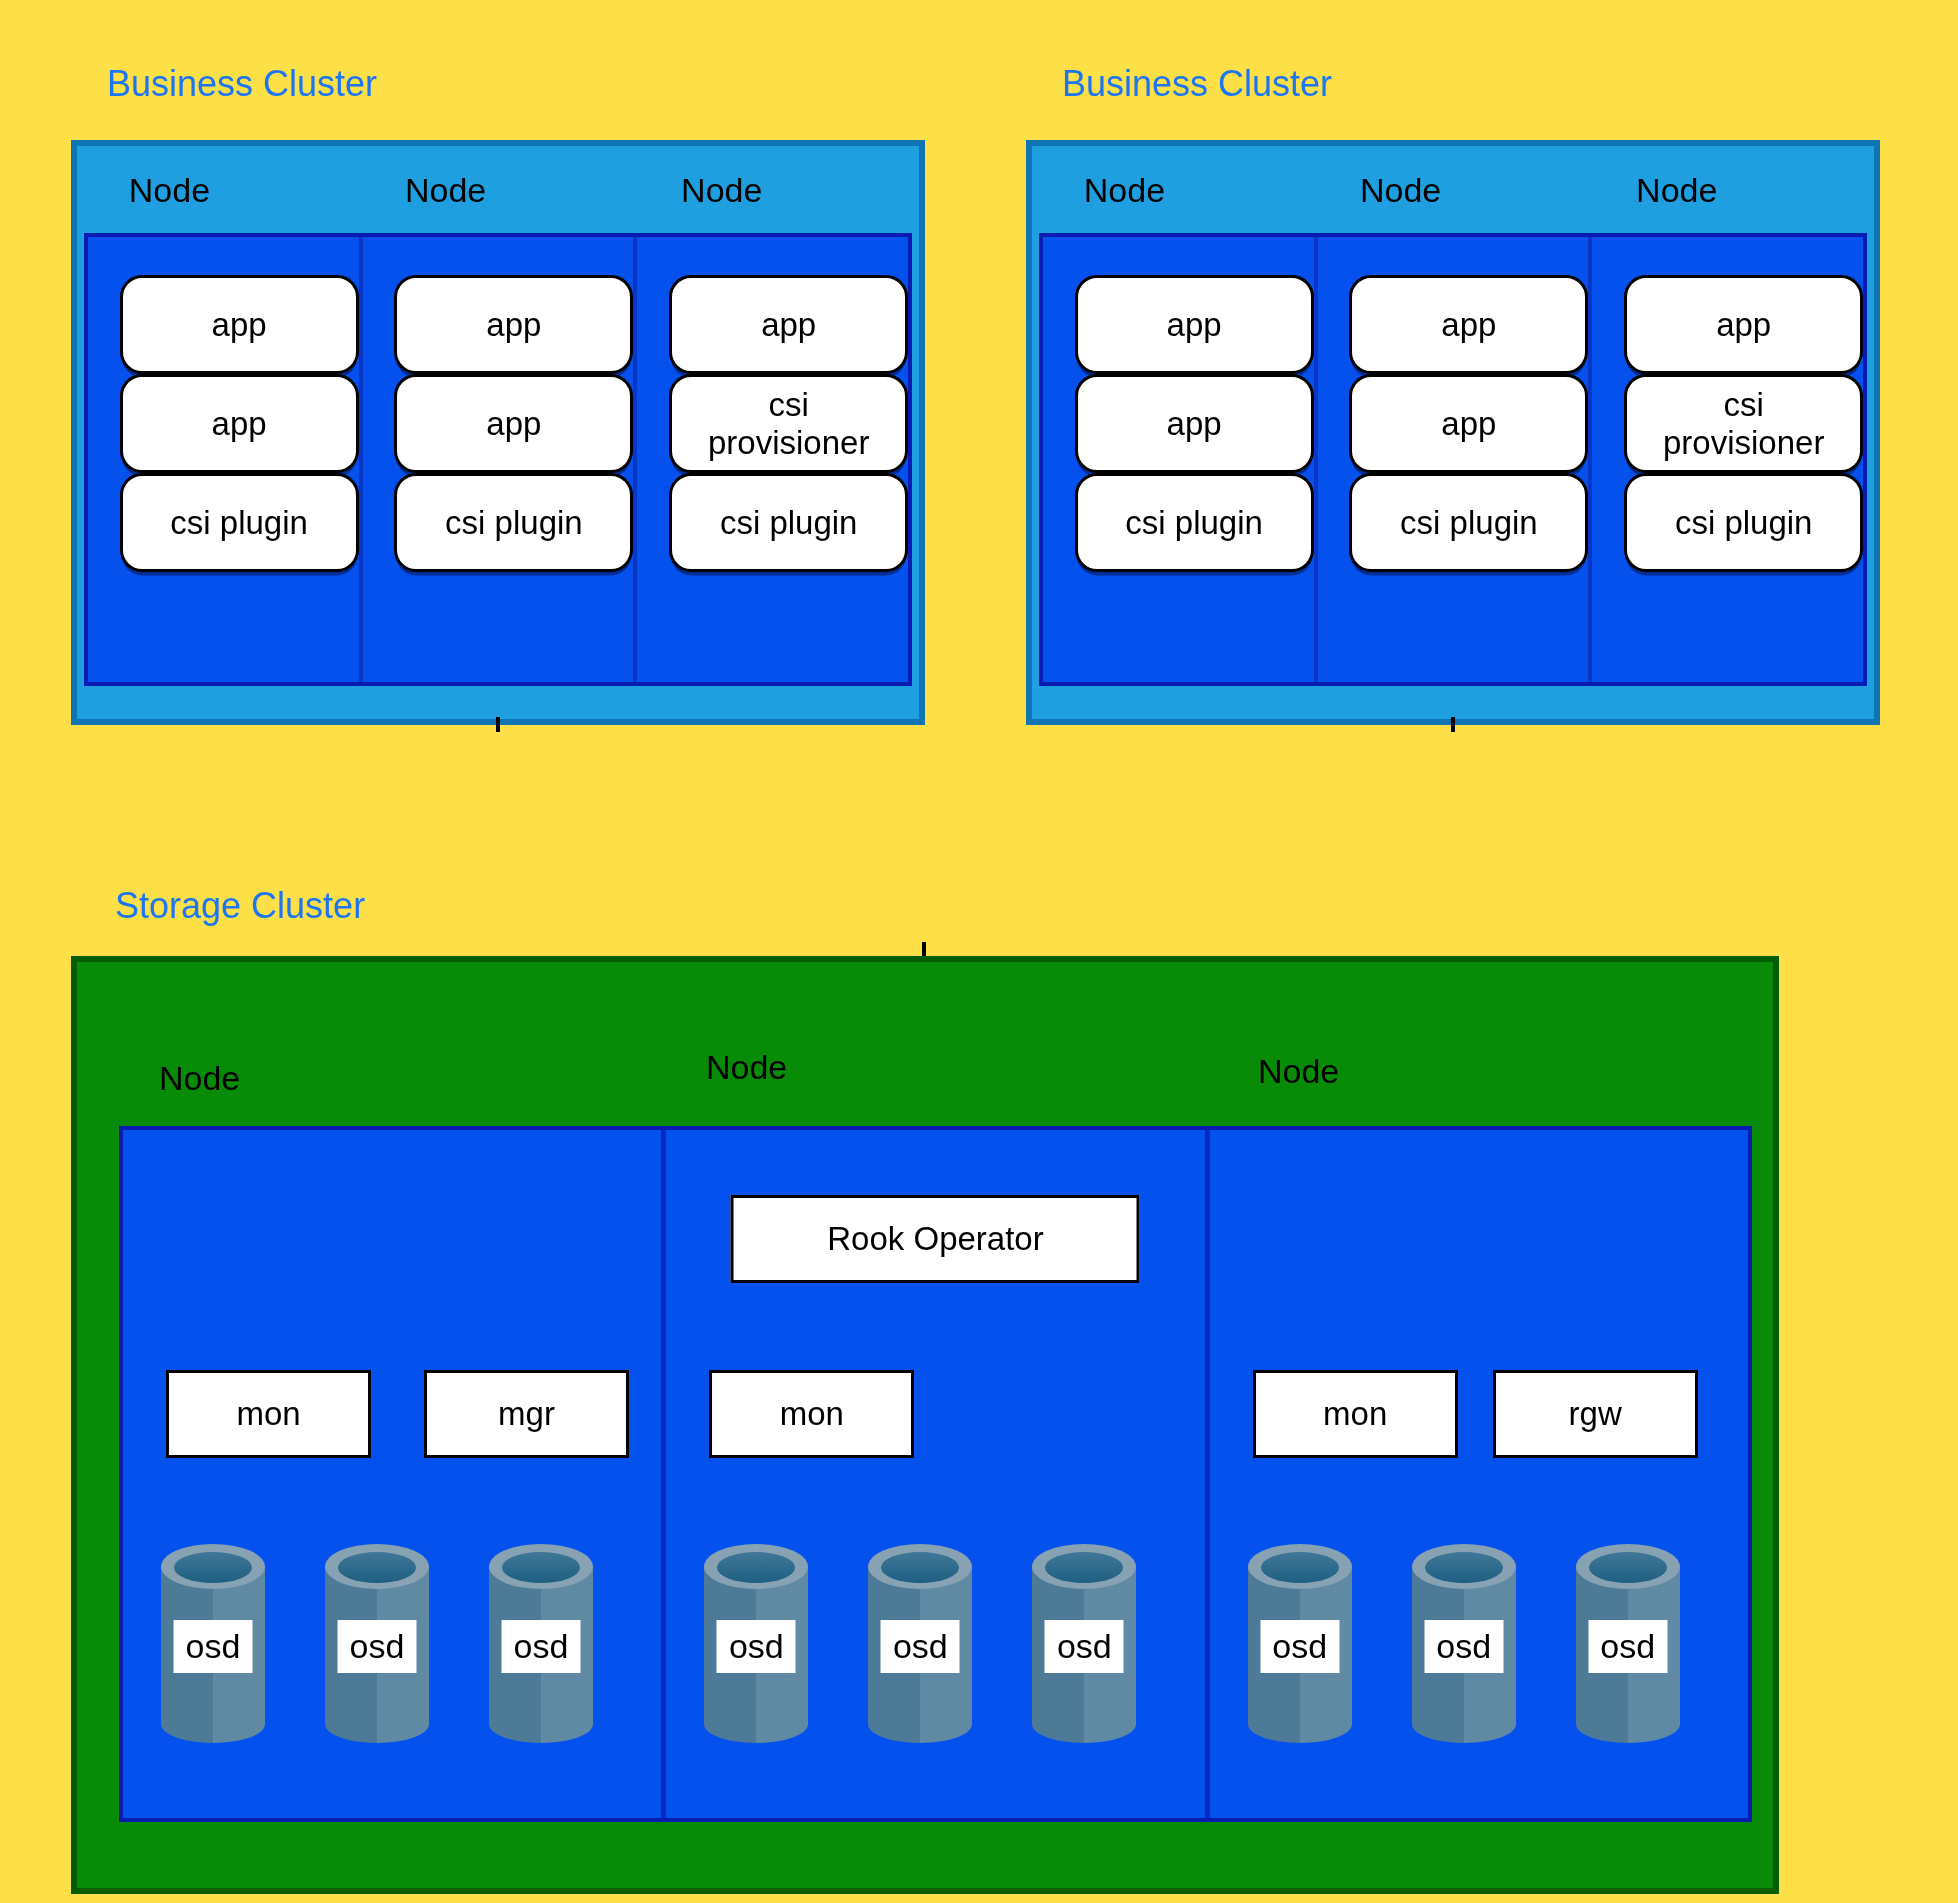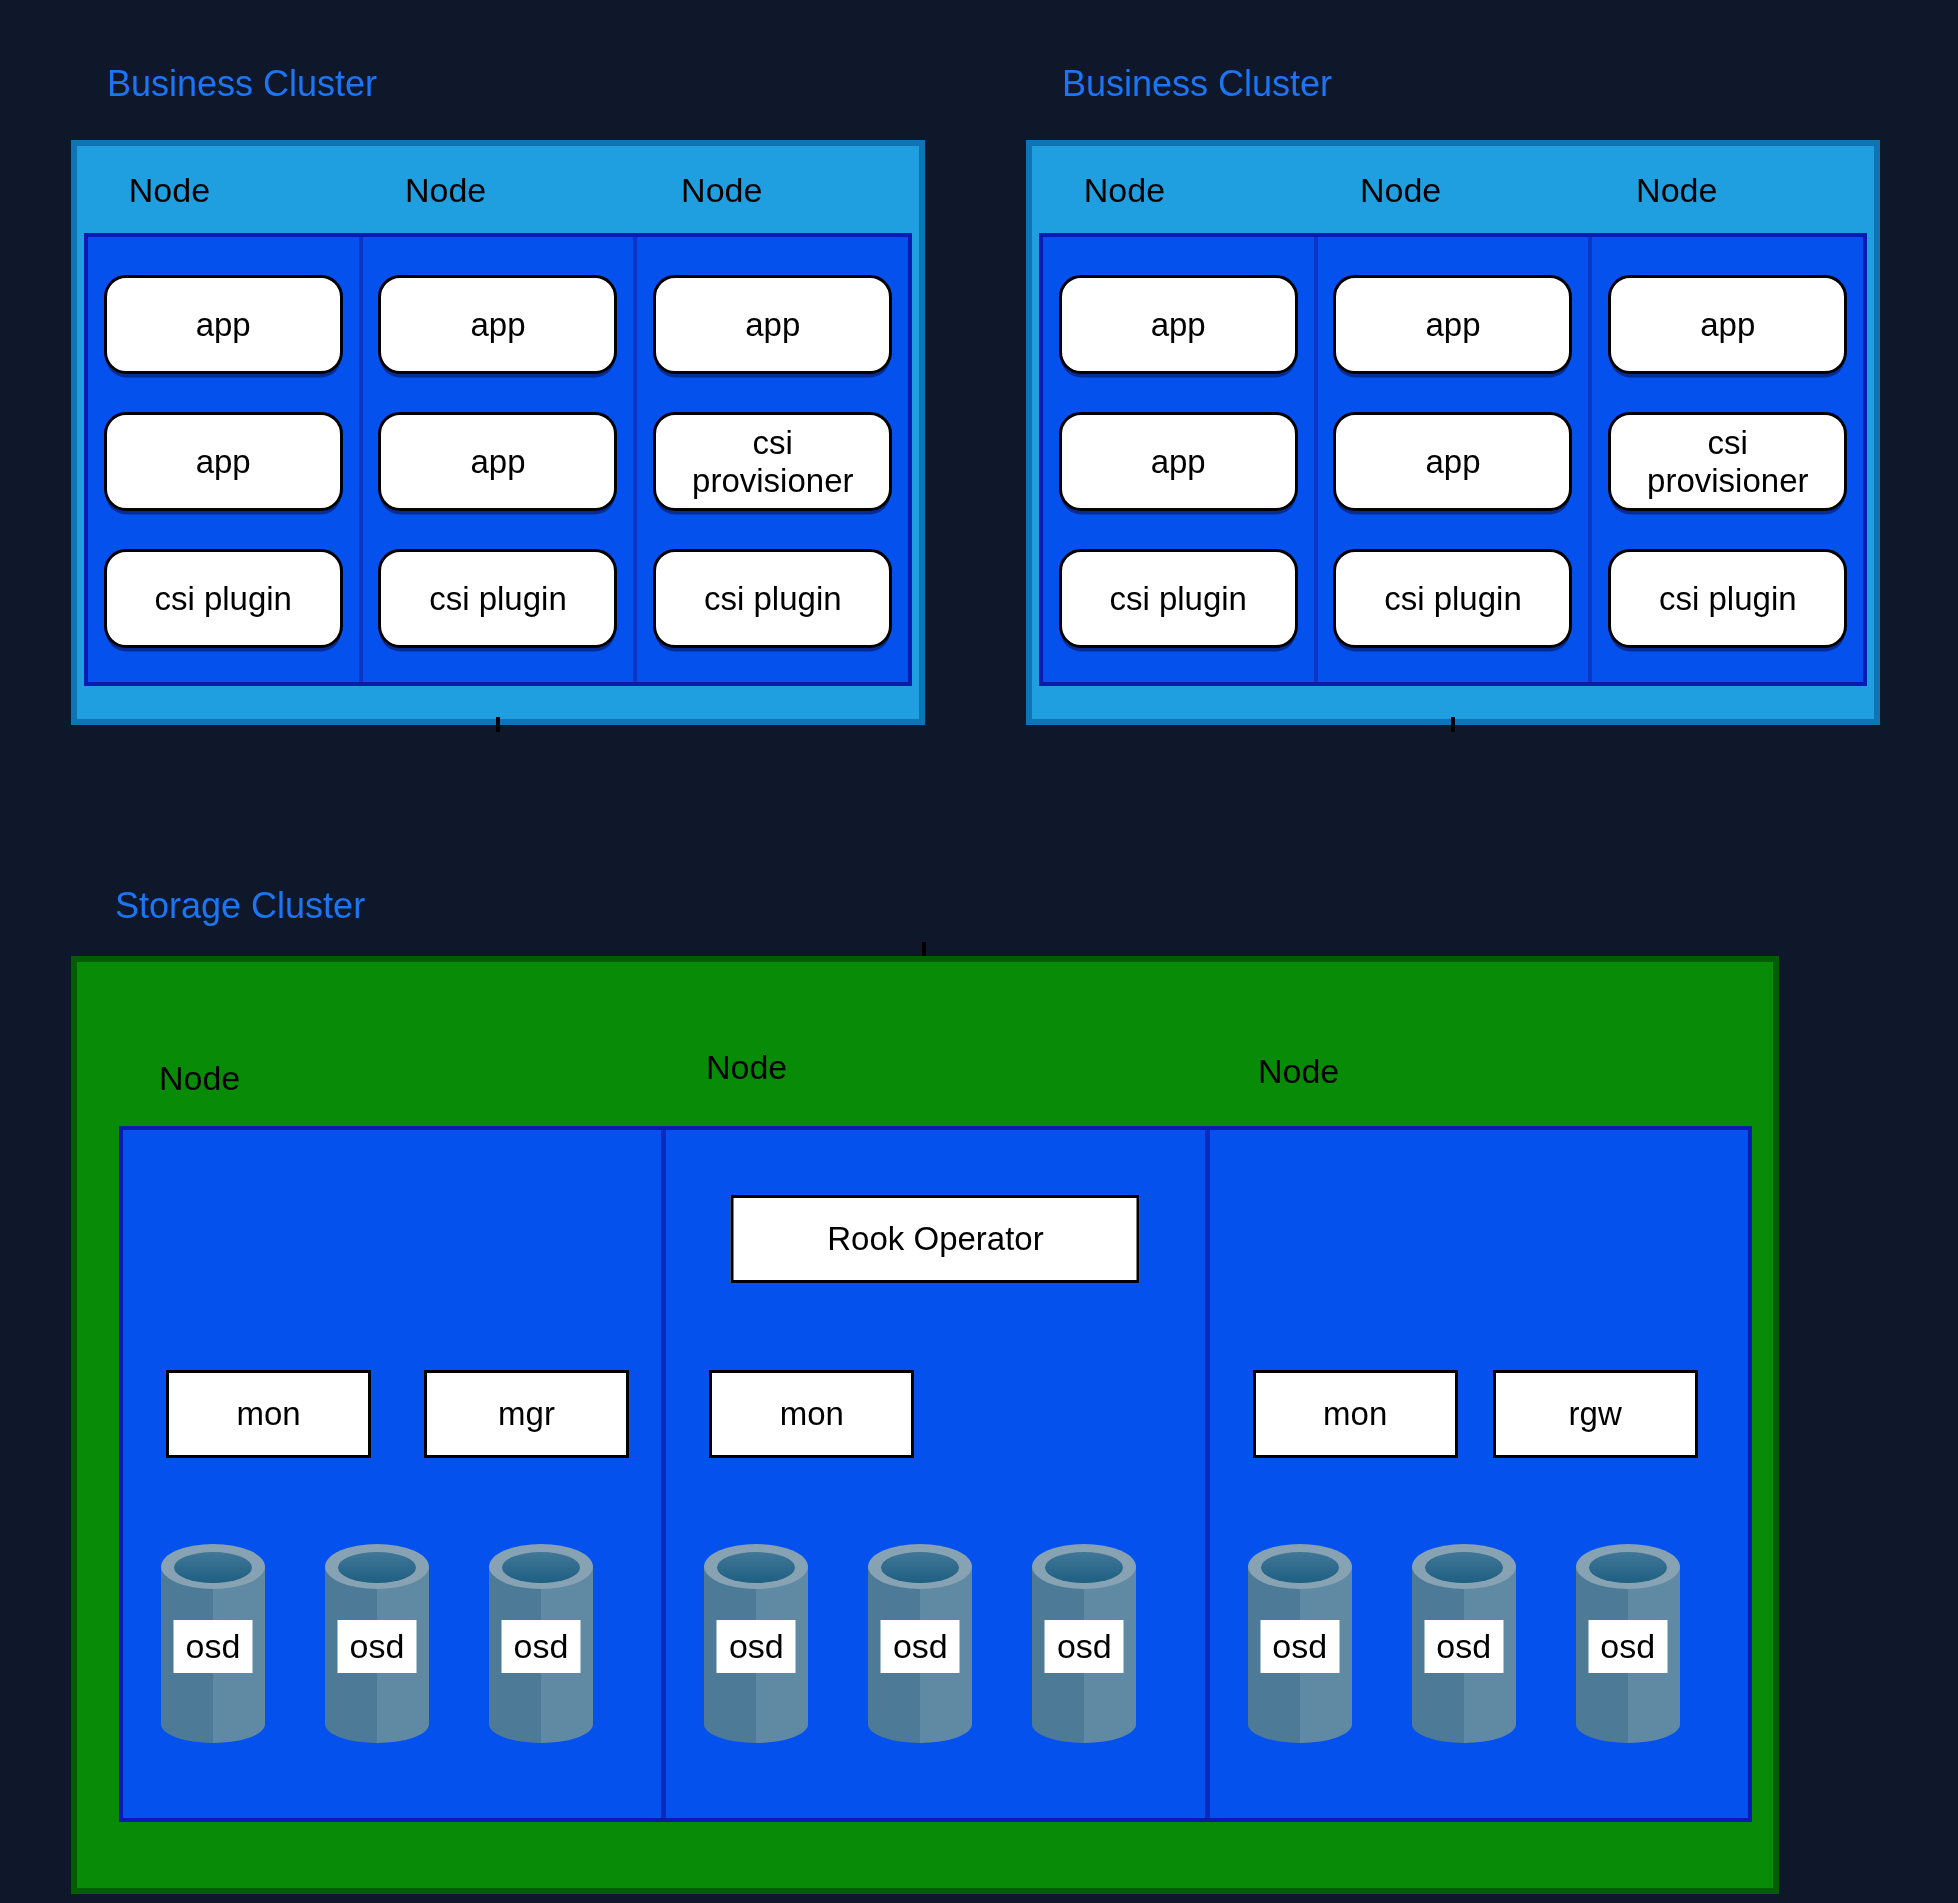--- a/index.html
+++ b/index.html
@@ -1,17 +1,17 @@
 <!DOCTYPE html>
 <html style="font-size:13.7px"><head>
 <meta charset="utf-8">
 <style>
   html,body{margin:0;padding:0;background:#000;}
   .canvas{
-    position:relative;width:1959px;height:1904px;background:#0f172a;overflow:hidden;
+    position:relative;width:1959px;height:1904px;background:#fde047;overflow:hidden;
     font-family:"Liberation Sans","DejaVu Sans",sans-serif;color:#000;
   }
   .cluster-title{
     position:absolute;font-size:36px;line-height:41px;color:#1c75f2;white-space:nowrap;
   }
   
   .bc-box{
     position:absolute;top:140px;width:854px;height:585px;box-sizing:border-box;
     background:#1f9fe0;border:6.8px solid #0e74b4;
   }
@@ -19,22 +19,22 @@
     position:absolute;left:6.8px;right:6.8px;top:0;height:87px;display:flex;
   }
   .bc-node-label{
     flex:1;font-size:34px;line-height:89px;padding-left:45px;box-sizing:border-box;
   }
   .bc-inner{
     position:absolute;left:6.8px;right:6.8px;top:87px;bottom:33px;box-sizing:border-box;
     background:#0551ee;border:4.3px solid #0a1bb2;display:flex;
   }
   .bc-col{
-    flex:1;display:flex;flex-direction:column;align-items:center;
-    padding-top:38px;gap:38px;box-sizing:border-box;
+    flex:1;display:flex;flex-direction:column;align-items:flex-end;
+    padding-top:38px;box-sizing:border-box;
   }
   .bc-col + .bc-col{border-left:4.3px solid #0a36c6;}
   .pod{
     width:239px;height:99px;box-sizing:border-box;flex:0 0 auto;
     background:#fff;border:3.4px solid #000;border-radius:22px;
     display:flex;align-items:center;justify-content:center;text-align:center;
     font-size:33px;line-height:38px;padding:0 26px;
     box-shadow:0 5.1px 0 -1.7px rgba(1,10,60,.5);
   }
   

